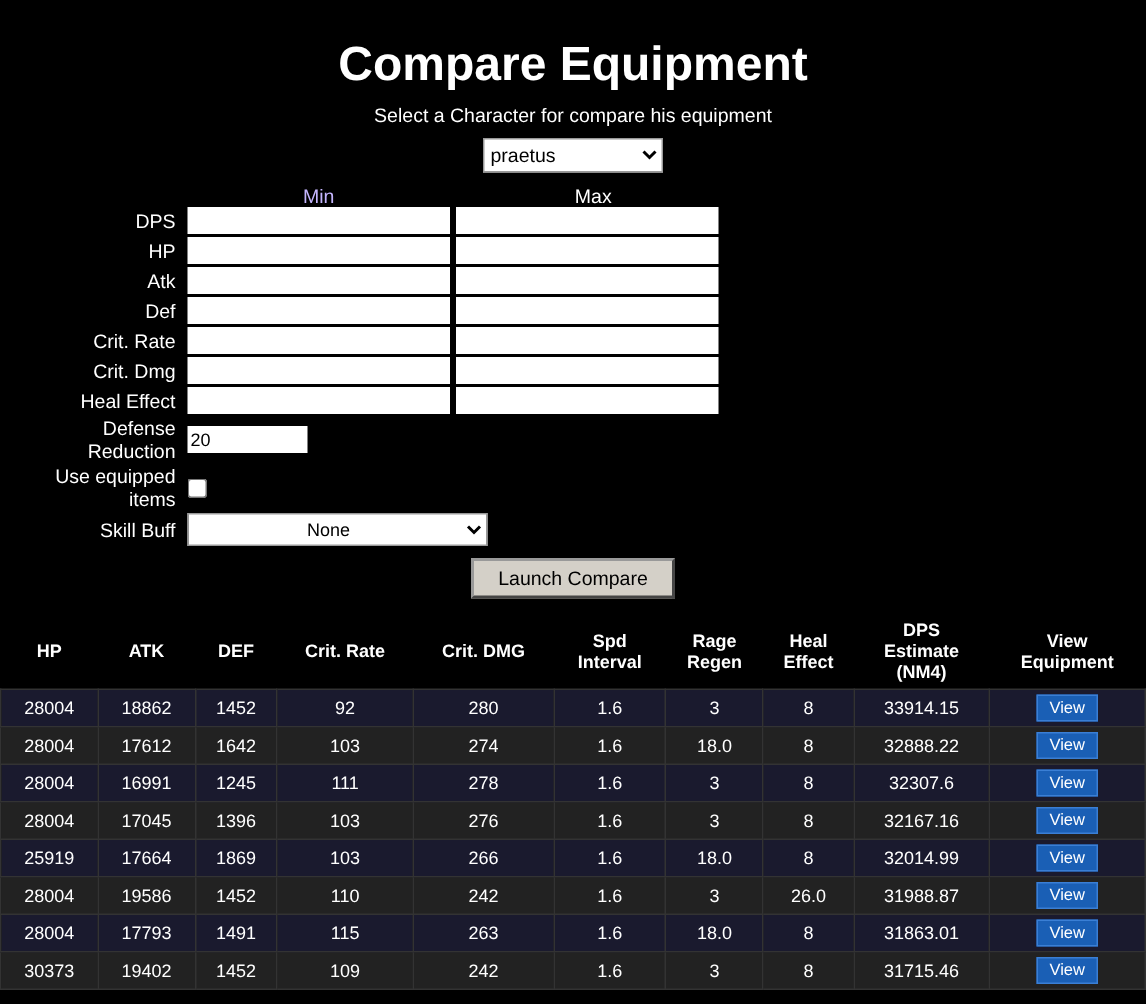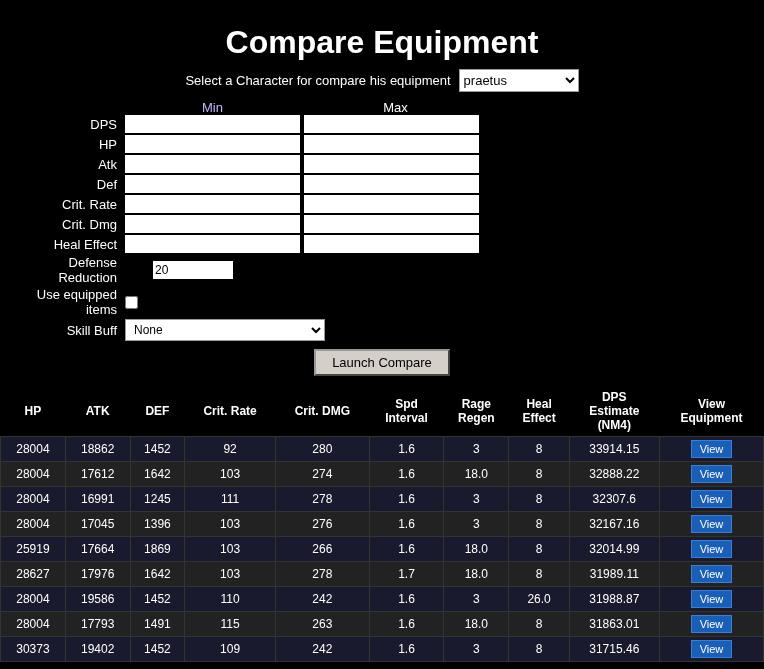--- a/index.html
+++ b/index.html
@@ -21,20 +21,21 @@
     .form-section {
       width: 100%;
       padding: 0 10px;
     }
     .character-select-row {
       display: flex;
       align-items: center;
       justify-content: center;
       margin-bottom: 8px;
       gap: 8px;
+      flex-direction: column;
     }
     .character-select-row label {
       color: #fff;
       font-size: 13px;
     }
     .character-select-row select {
       background: #fff;
       color: #000;
       border: 1px solid #999;
       padding: 2px 0;
@@ -98,32 +99,32 @@
       font-size: 13px;
     }
     .field-row-single input[type="text"] {
       width: 80px;
       background: #fff;
       border: none;
       height: 18px;
       color: #000;
       font-size: 12px;
       padding: 0 2px;
-      margin-left: 28px;
     }
     .field-row-single input[type="checkbox"] {
       margin-left: 0;
     }
     .field-row-single select {
       background: #fff;
       color: #000;
       border: 1px solid #999;
       padding: 2px 4px;
       font-size: 12px;
       width: 200px;
+      text-align: center;
     }
     .launch-row {
       display: flex;
       justify-content: center;
       margin: 8px 0 10px 0;
     }
     .launch-btn {
       background: #d4d0c8;
       color: #000;
       border: 2px outset #999;
@@ -318,32 +319,20 @@
         <td>1869</td>
         <td>103</td>
         <td>266</td>
         <td>1.6</td>
         <td>18.0</td>
         <td>8</td>
         <td>32014.99</td>
         <td><button class="view-btn">View</button></td>
       </tr>
       <tr>
-        <td>28627</td>
-        <td>17976</td>
-        <td>1642</td>
-        <td>103</td>
-        <td>278</td>
-        <td>1.7</td>
-        <td>18.0</td>
-        <td>8</td>
-        <td>31989.11</td>
-        <td><button class="view-btn">View</button></td>
-      </tr>
-      <tr>
         <td>28004</td>
         <td>19586</td>
         <td>1452</td>
         <td>110</td>
         <td>242</td>
         <td>1.6</td>
         <td>3</td>
         <td>26.0</td>
         <td>31988.87</td>
         <td><button class="view-btn">View</button></td>

